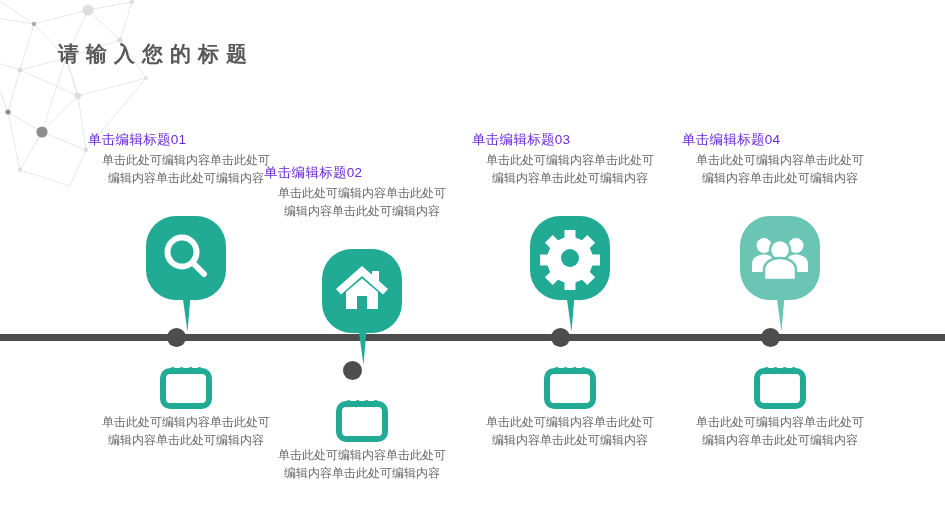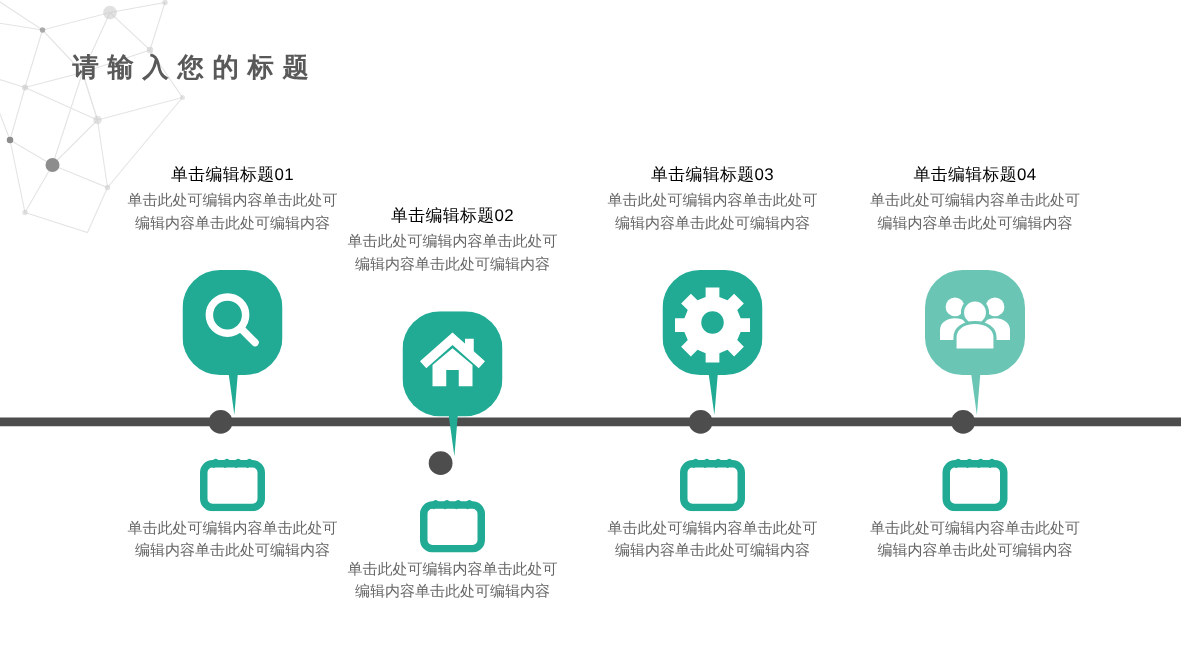--- a/index.html
+++ b/index.html
@@ -47,23 +47,23 @@
   .col-0 { left: 88px; }
   .col-1 { left: 264px; margin-top: 33px; }
   .col-2 { left: 472px; text-decoration: underline; }
   .col-3 { left: 682px; }
 
   .col-head {
     position: absolute;
     top: 130px;
     left: 0;
     width: 196px;
-    text-align: center;
+    text-align: left;
     font-size: 13.5px;
-    color: #000000;
+    color: #6d28d9;
     letter-spacing: 0.3px;
     line-height: 19px;
   }
   .col-body {
     position: absolute;
     top: 152px;
     left: 0;
     width: 172px;
     margin-left: 12px;
     text-align: center;

